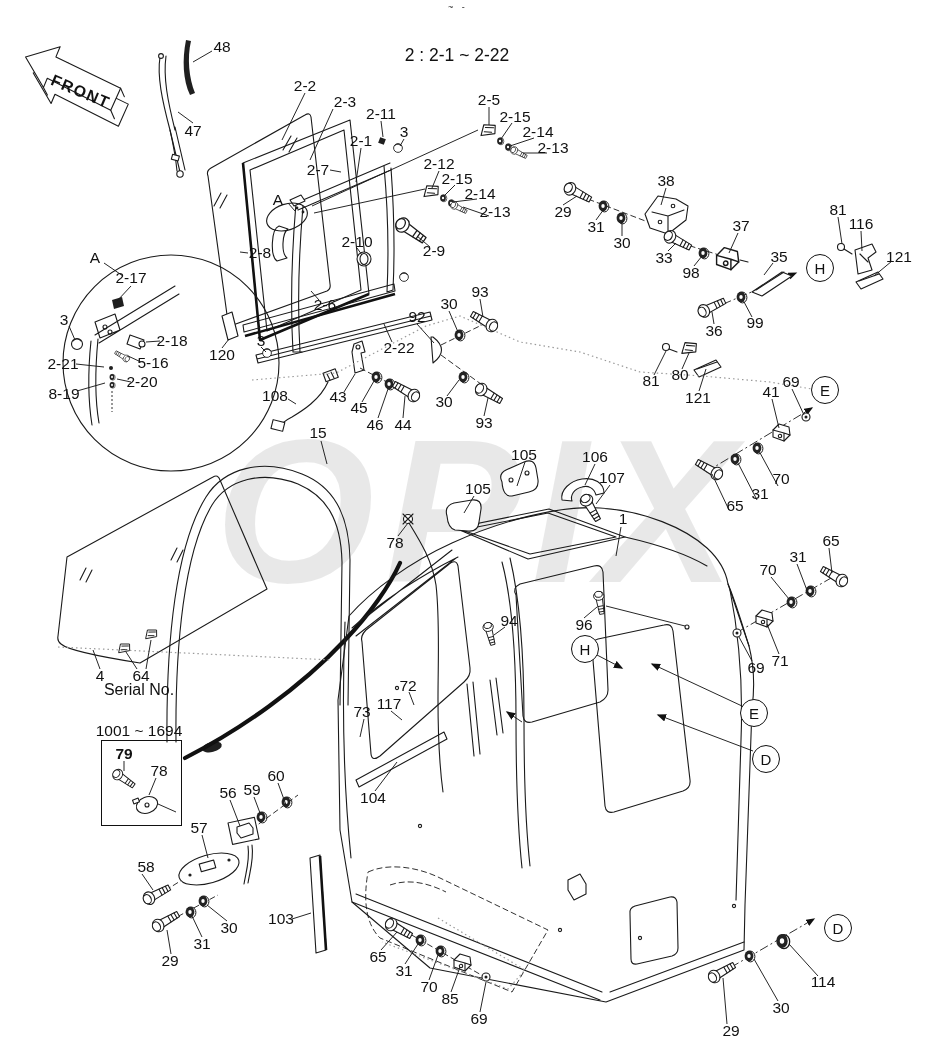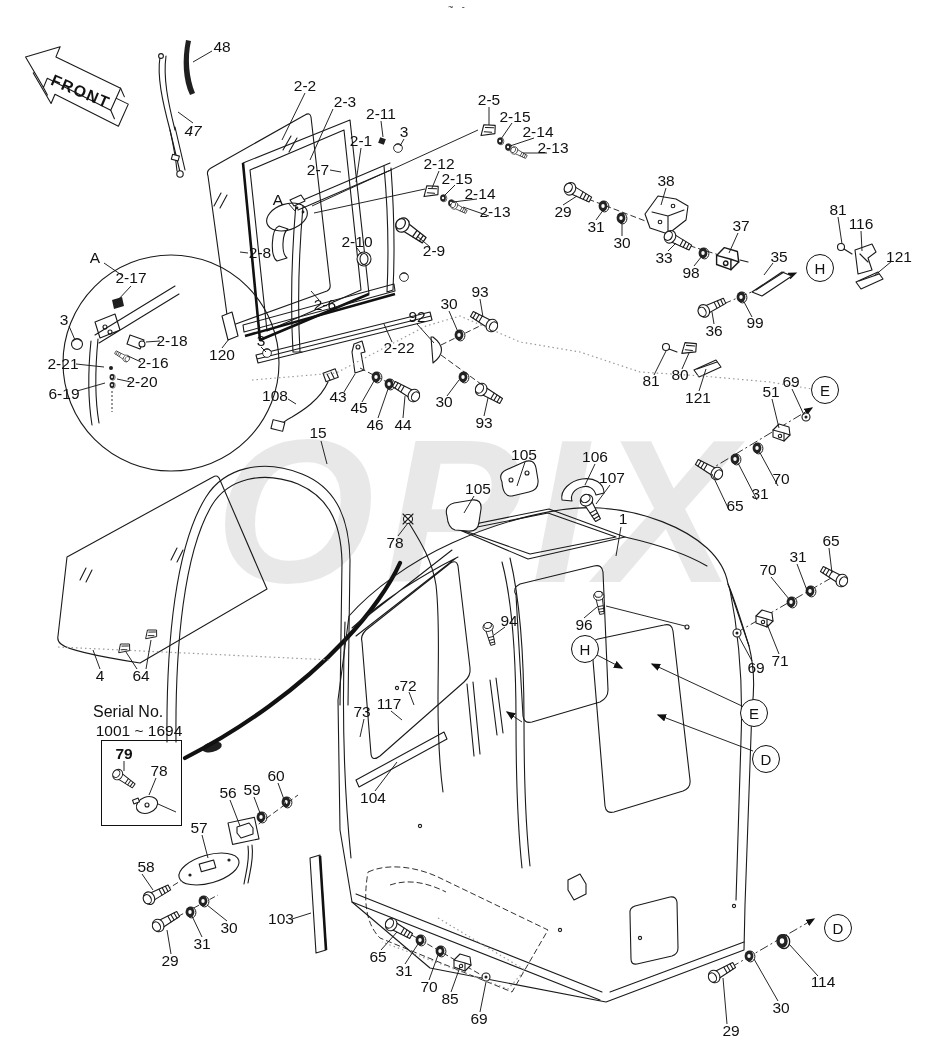--- a/index.html
+++ b/index.html
@@ -16,21 +16,21 @@
   .dd{fill:none;stroke:#1a1a1a;stroke-width:0.9;stroke-dasharray:9 3 2 3;}
   .gray{fill:none;stroke:#9a9a9a;stroke-width:1.2;stroke-dasharray:1.5 3;}
   .ldr{fill:none;stroke:#1a1a1a;stroke-width:0.95;}
   .callout{position:absolute;transform:translate(-50%,-50%);font-size:15.5px;
            white-space:nowrap;color:#111;}
   .viewcircle{position:absolute;width:26px;height:26px;border:1.6px solid #111;border-radius:50%;
               transform:translate(-50%,-50%);display:flex;align-items:center;justify-content:center;
               font-size:15px;background:#fff;}
   .title{position:absolute;left:357px;top:45px;width:200px;text-align:center;font-size:17.5px;}
   .topfrag{position:absolute;left:448px;top:2px;font-size:9px;letter-spacing:3px;color:#222;}
-  .serial1{position:absolute;left:93px;top:703px;width:92px;font-size:16px;}
+  .serial1{position:absolute;left:93px;top:681px;width:92px;text-align:center;font-size:16px;}
   .serial2{position:absolute;left:90px;top:722px;width:98px;text-align:center;font-size:15.5px;}
   .serialbox{position:absolute;left:101px;top:740px;width:79px;height:84px;border:1.4px solid #111;}
   .watermark{position:absolute;left:100px;top:408px;width:760px;text-align:center;
              font-size:205px;font-weight:bold;font-style:italic;letter-spacing:10px;
              color:#000;opacity:0.085;pointer-events:none;line-height:1;}
 </style>
 </head>
 <body>
 
 <div class="stage">
@@ -373,26 +373,27 @@
       M779,654 L767,624 M409,692 L414,705 M391,711 L402,720 M364,719 L360,737
       M375,791 L397,762 M230,800 L240,826 M254,797 L260,813 M278,783 L286,805
       M202,835 L208,858 M142,874 L153,890 M171,954 L167,930 M202,937 L192,916
       M227,921 L207,905 M292,919 L311,913 M381,950 L397,932 M405,964 L418,944
       M429,980 L438,955 M451,992 L460,967 M480,1012 L486,982 M818,976 L789,944
       M778,1001 L754,959 M727,1024 L723,978 M124,761 L124,771 M156,778 L149,795
       M137,669 L126,652 M146,669 L151,640 M100,669 L93,650"></path>
   </svg>
 
   <div class="topfrag">~ -</div>
+  <div class="title">2 : 2-1 ~ 2-22</div>
   <div class="serial1">Serial No.</div>
   <div class="serial2">1001 ~ 1694</div>
   <div class="serialbox"></div>
   <div id="callouts">
       <div class="callout" style="left: 222px; top: 47px;">48</div>
-      <div class="callout" style="left: 193px; top: 131px; font-style: italic;">47</div>
+      <div class="callout" style="left: 193px; top: 131px;">47</div>
       <div class="callout" style="left: 305px; top: 86px;">2-2</div>
       <div class="callout" style="left: 333px; top: 102px; margin-left: 12px;">2-3</div>
       <div class="callout" style="left: 381px; top: 114px;">2-11</div>
       <div class="callout" style="left: 404px; top: 132px;">3</div>
       <div class="callout" style="left: 361px; top: 141px;">2-1</div>
       <div class="callout" style="left: 489px; top: 100px;">2-5</div>
       <div class="callout" style="left: 515px; top: 117px;">2-15</div>
       <div class="callout" style="left: 538px; top: 132px;">2-14</div>
       <div class="callout" style="left: 553px; top: 148px;">2-13</div>
       <div class="callout" style="left: 318px; top: 170px;">2-7</div>
@@ -414,43 +415,43 @@
       <div class="callout" style="left: 779px; top: 257px;">35</div>
       <div class="callout" style="left: 838px; top: 210px;">81</div>
       <div class="callout" style="left: 861px; top: 224px;">116</div>
       <div class="callout" style="left: 899px; top: 257px;">121</div>
       <div class="callout" style="left: 714px; top: 331px;">36</div>
       <div class="callout" style="left: 755px; top: 323px;">99</div>
       <div class="callout" style="left: 95px; top: 258px;">A</div>
       <div class="callout" style="left: 131px; top: 278px;">2-17</div>
       <div class="callout" style="left: 64px; top: 320px;">3</div>
       <div class="callout" style="left: 172px; top: 341px;">2-18</div>
-      <div class="callout" style="left: 153px; top: 363px;">2-16</div>
+      <div class="callout" style="left: 153px; top: 363px;">5-16</div>
       <div class="callout" style="left: 63px; top: 364px;">2-21</div>
       <div class="callout" style="left: 142px; top: 382px;">2-20</div>
-      <div class="callout" style="left: 64px; top: 394px;">6-19</div>
+      <div class="callout" style="left: 64px; top: 394px;">8-19</div>
       <div class="callout" style="left: 222px; top: 355px;">120</div>
       <div class="callout" style="left: 261px; top: 341px;">3</div>
       <div class="callout" style="left: 325px; top: 305px;">2-6</div>
       <div class="callout" style="left: 417px; top: 317px;">92</div>
       <div class="callout" style="left: 399px; top: 348px;">2-22</div>
       <div class="callout" style="left: 449px; top: 304px;">30</div>
       <div class="callout" style="left: 480px; top: 292px;">93</div>
       <div class="callout" style="left: 338px; top: 397px;">43</div>
       <div class="callout" style="left: 359px; top: 408px;">45</div>
       <div class="callout" style="left: 375px; top: 425px;">46</div>
       <div class="callout" style="left: 403px; top: 425px; text-align: right;">44</div>
       <div class="callout" style="left: 444px; top: 402px;">30</div>
       <div class="callout" style="left: 484px; top: 423px;">93</div>
       <div class="callout" style="left: 275px; top: 396px;">108</div>
       <div class="callout" style="left: 318px; top: 433px;">15</div>
       <div class="callout" style="left: 651px; top: 381px;">81</div>
       <div class="callout" style="left: 680px; top: 375px;">80</div>
       <div class="callout" style="left: 698px; top: 398px;">121</div>
-      <div class="callout" style="left: 771px; top: 392px;">51</div>
+      <div class="callout" style="left: 771px; top: 392px;">41</div>
       <div class="callout" style="left: 791px; top: 382px;">69</div>
       <div class="callout" style="left: 524px; top: 455px;">105</div>
       <div class="callout" style="left: 595px; top: 457px;">106</div>
       <div class="callout" style="left: 612px; top: 478px;">107</div>
       <div class="callout" style="left: 478px; top: 489px;">105</div>
       <div class="callout" style="left: 623px; top: 519px;">1</div>
       <div class="callout" style="left: 735px; top: 506px;">65</div>
       <div class="callout" style="left: 760px; top: 494px;">31</div>
       <div class="callout" style="left: 781px; top: 479px;">70</div>
       <div class="callout" style="left: 395px; top: 543px;">78</div>

